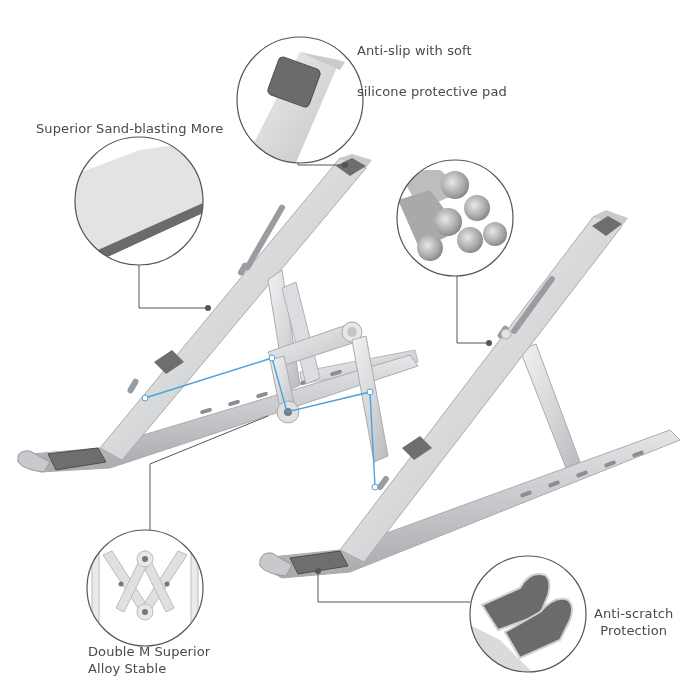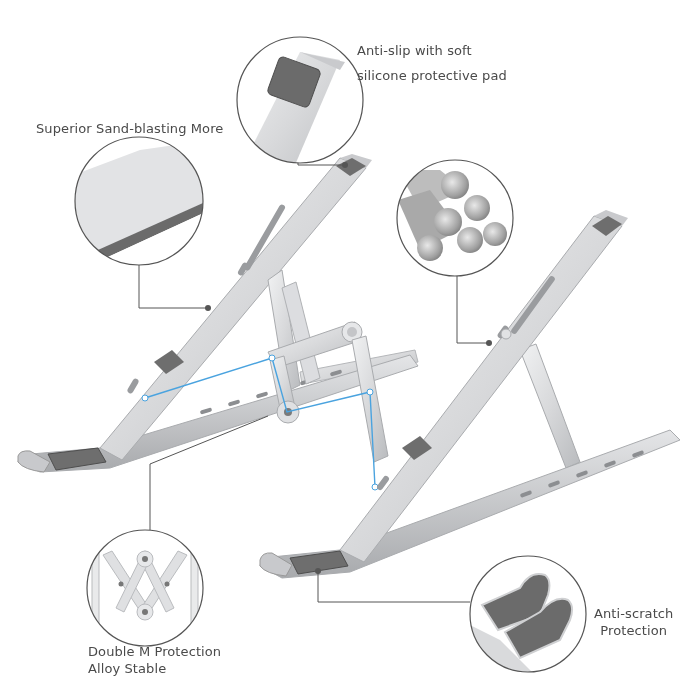--- a/index.html
+++ b/index.html
@@ -203,30 +203,30 @@
         <polygon points="470,625 500,640 560,700 470,700" fill="#d9dadc"></polygon>
         <path d="M482,605 L520,588 Q530,570 545,575 Q552,580 548,595 L540,615 L498,630 Z" fill="#6b6b6b" stroke="#cfd0d2" stroke-width="2"></path>
         <path d="M505,632 L540,612 Q555,595 568,600 Q575,606 570,620 L560,640 L520,658 Z" fill="#6b6b6b" stroke="#cfd0d2" stroke-width="2"></path>
       </g>
       <circle cx="528" cy="614" r="58" fill="none" stroke="#555" stroke-width="1.2"></circle>
     </g>
   </svg>
 
   <div class="label" style="left:357px; top:42px;">
     <span>Anti-slip with soft</span>
-    <span style="margin-top:8px;">silicone protective pad</span>
+    <span style="margin-top:24px;">silicone protective pad</span>
   </div>
 
   <div class="label" style="left:36px; top:120px;">
     <span>Superior Sand-blasting More</span>
   </div>
 
 
   <div class="label" style="left:88px; top:643px;">
-    <span>Double M Protection</span>
+    <span>Double M Superior</span>
     <span>Alloy Stable</span>
   </div>
 
   <div class="label" style="left:594px; top:605px; text-align:center;">
     <span>Anti-scratch</span>
     <span>Protection</span>
   </div>
 
 </div>
 

